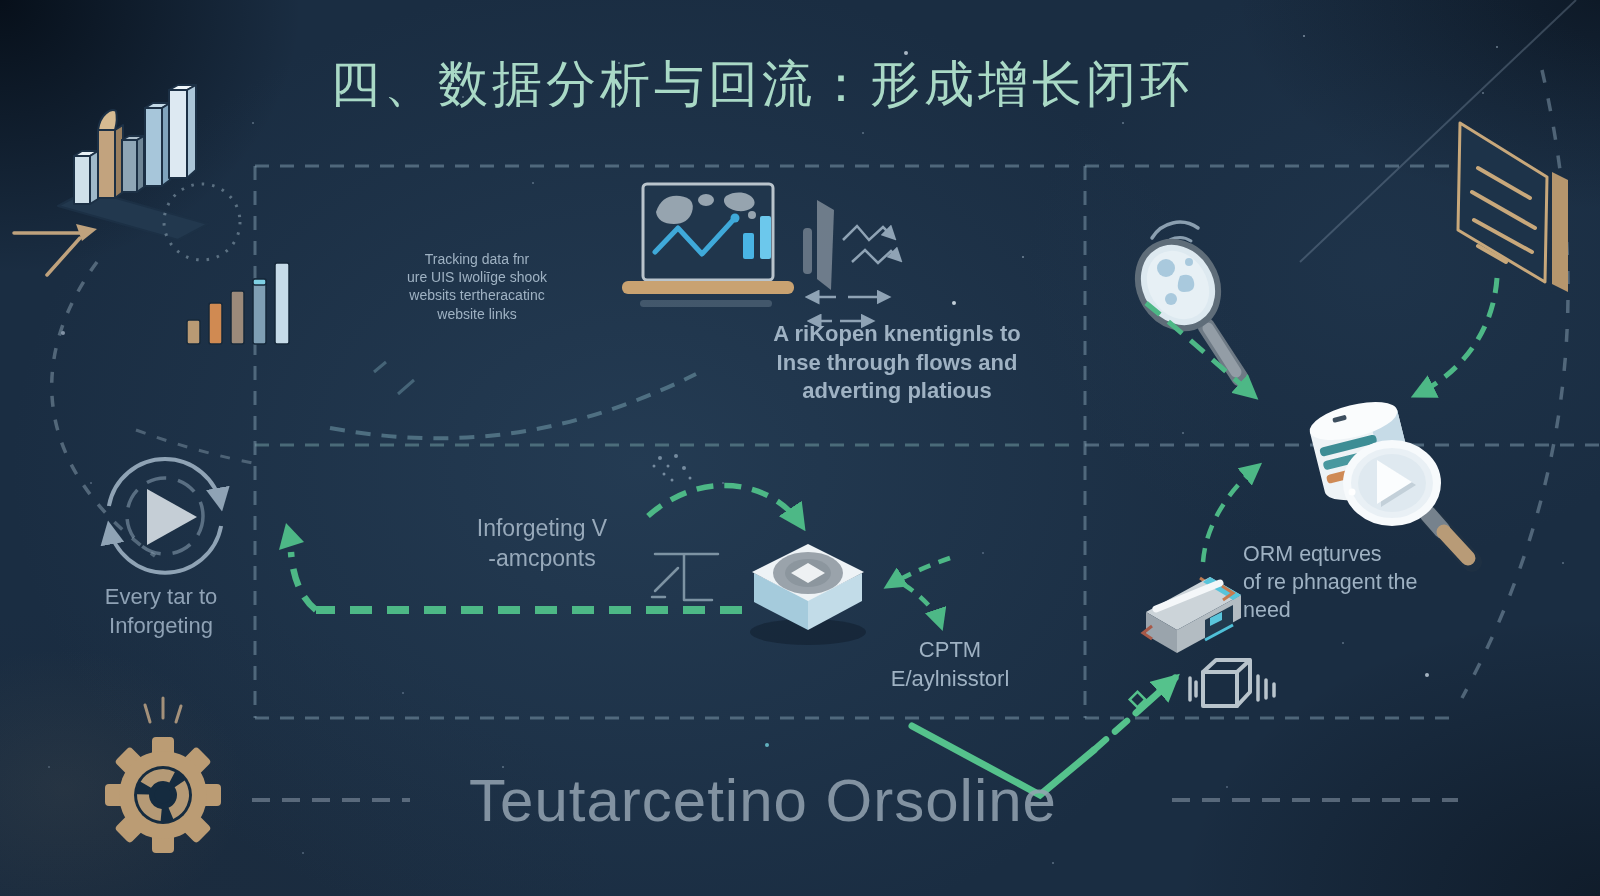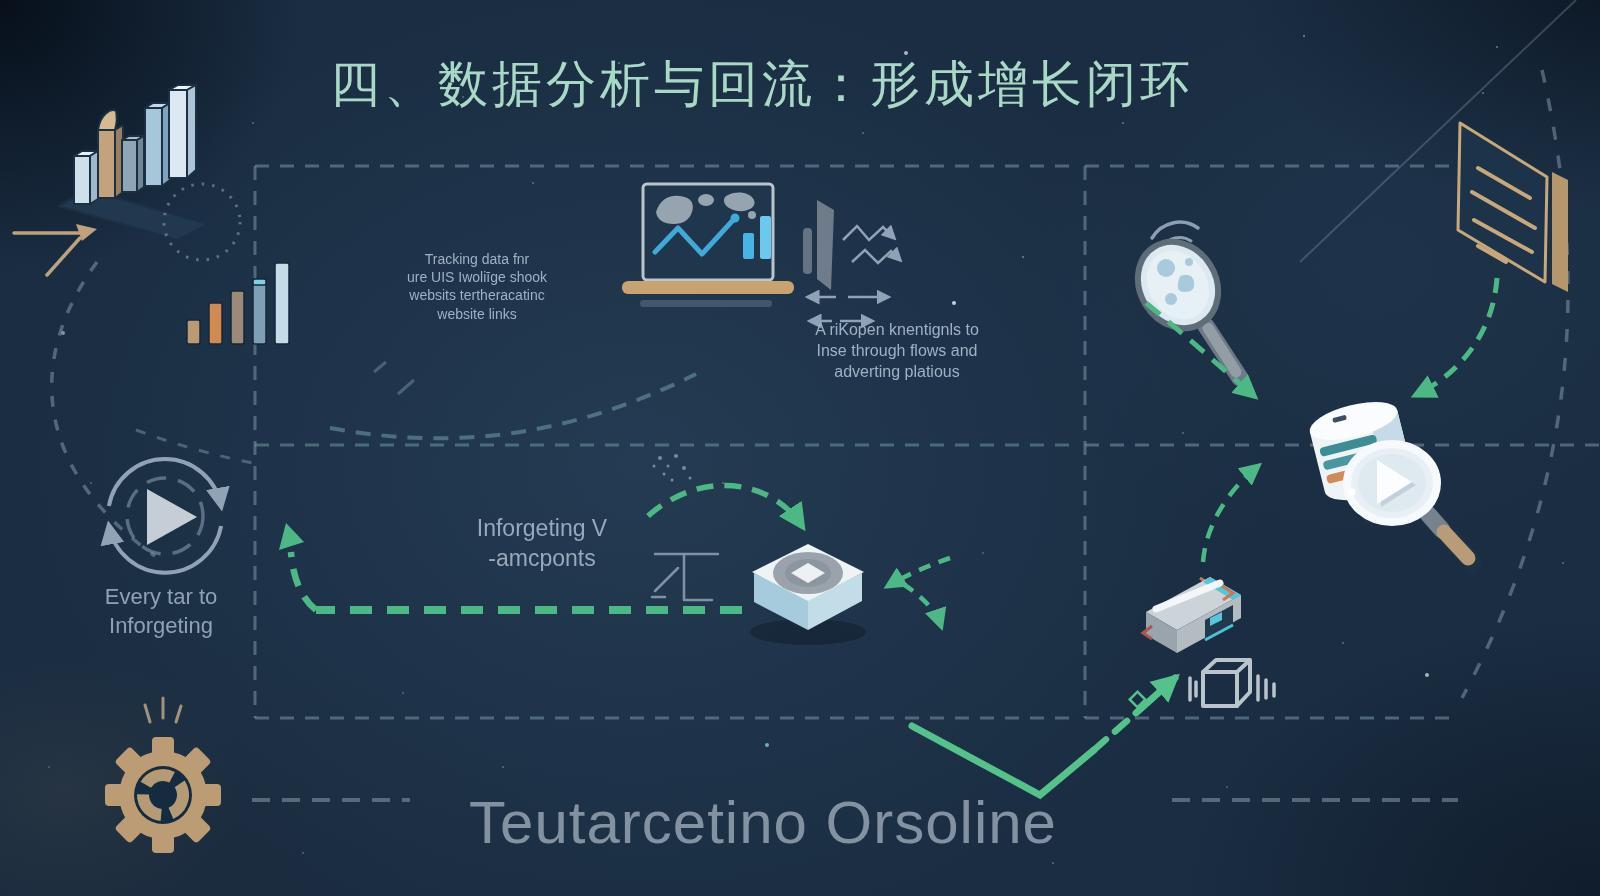--- a/index.html
+++ b/index.html
@@ -14,28 +14,28 @@
       radial-gradient(260px 200px at 4% 88%, rgba(120,110,90,.12), transparent 70%),
       radial-gradient(700px 420px at 8% 100%, rgba(28,42,58,.5), transparent 70%),
       radial-gradient(600px 400px at 100% 100%, rgba(6,12,20,.5), transparent 70%),
       #1a2d42;
   }
   svg.art{position:absolute;left:0;top:0;}
   .txt{position:absolute;white-space:pre-line;color:#9fb2c3;text-align:center;line-height:1.3;}
   #title{left:330px;top:52px;width:820px;font-size:50px;font-weight:normal;color:#a9d9c6;
          letter-spacing:4px;text-align:center;white-space:nowrap;}
   #t-tracking{left:342px;top:250px;width:270px;font-size:14px;}
-  #t-funnel{left:757px;top:320px;width:280px;font-size:16px;}
+  #t-funnel{left:757px;top:320px;width:280px;font-size:22px;font-weight:bold;}
   #t-segments{left:1201px;top:261px;width:230px;font-size:22px;}
   #t-loop{left:66px;top:583px;width:190px;font-size:22px;color:#8fa2b5;}
   #t-exper{left:422px;top:513px;width:240px;font-size:23px;color:#97a9ba;line-height:1.32;}
   #t-cptm{left:830px;top:636px;width:240px;font-size:22px;}
   #t-orm{left:1243px;top:541px;width:240px;font-size:21.5px;text-align:left;}
   #t-footer{left:363px;top:762px;width:800px;font-size:60px;letter-spacing:1px;
-            color:rgba(148,163,178,.85);white-space:nowrap;margin-top:22px;}
+            color:rgba(148,163,178,.85);white-space:nowrap;}
   .stars{position:absolute;left:0;top:0;width:2px;height:2px;border-radius:50%;background:transparent;
     box-shadow:
       905px 52px 0 1px rgba(230,240,250,.7),1303px 35px 0 0 rgba(210,225,240,.55),
       618px 62px 0 0 rgba(200,220,235,.45),1496px 46px 0 0 rgba(200,220,235,.5),
       62px 332px 0 1px rgba(215,230,245,.55),252px 122px 0 0 rgba(190,210,228,.4),
       532px 182px 0 0 rgba(190,210,228,.38),953px 302px 0 1px rgba(235,245,252,.8),
       1022px 256px 0 0 rgba(200,220,235,.5),1426px 674px 0 1px rgba(225,238,248,.7),
       766px 744px 0 1px rgba(120,220,230,.75),502px 766px 0 0 rgba(190,210,228,.4),
       1122px 122px 0 0 rgba(190,210,228,.45),1182px 432px 0 0 rgba(190,210,228,.4),
       90px 482px 0 0 rgba(190,210,228,.35),402px 692px 0 0 rgba(190,210,228,.35),
@@ -319,15 +319,20 @@
 ure UIS Iwoliīge shook
 websits tertheracatinc
 website links</div>
   <div id="t-funnel" class="txt">A riKopen knentignls to
 Inse through flows and
 adverting platious</div>
   <div id="t-loop" class="txt">Every tar to
 Inforgeting</div>
   <div id="t-exper" class="txt">Inforgeting V
 -amcponts</div>
+  <div id="t-cptm" class="txt">CPTM
+E/aylnisstorl</div>
+  <div id="t-orm" class="txt">ORM eqturves
+of re phnagent the
+need</div>
   <div id="t-footer" class="txt">Teutarcetino Orsoline</div>
 
 </div>
 
 </body></html>

